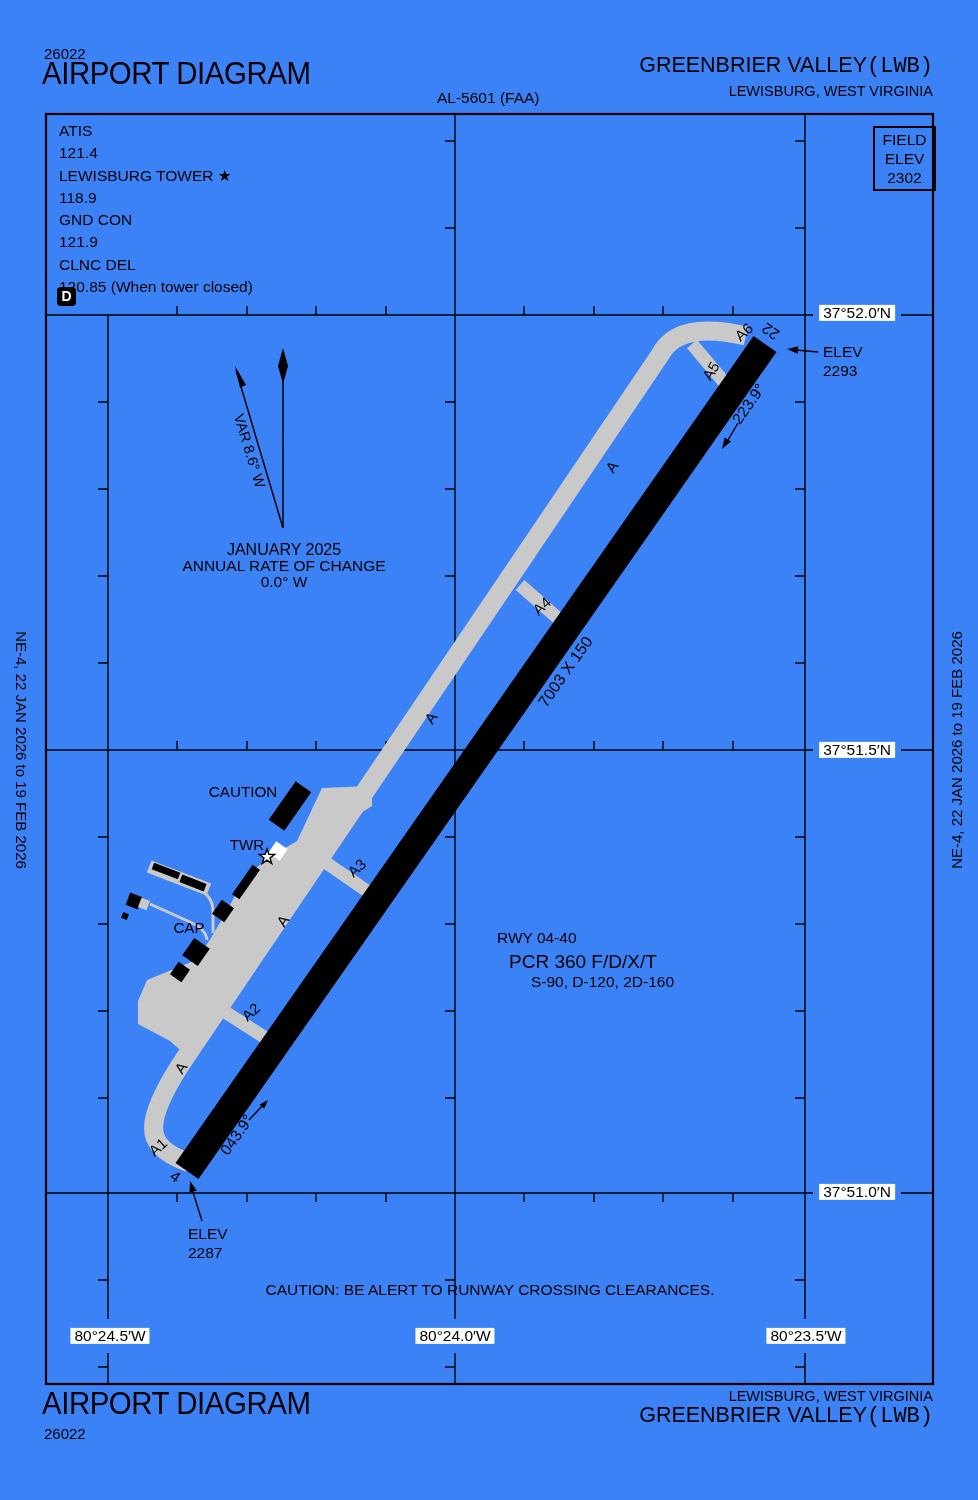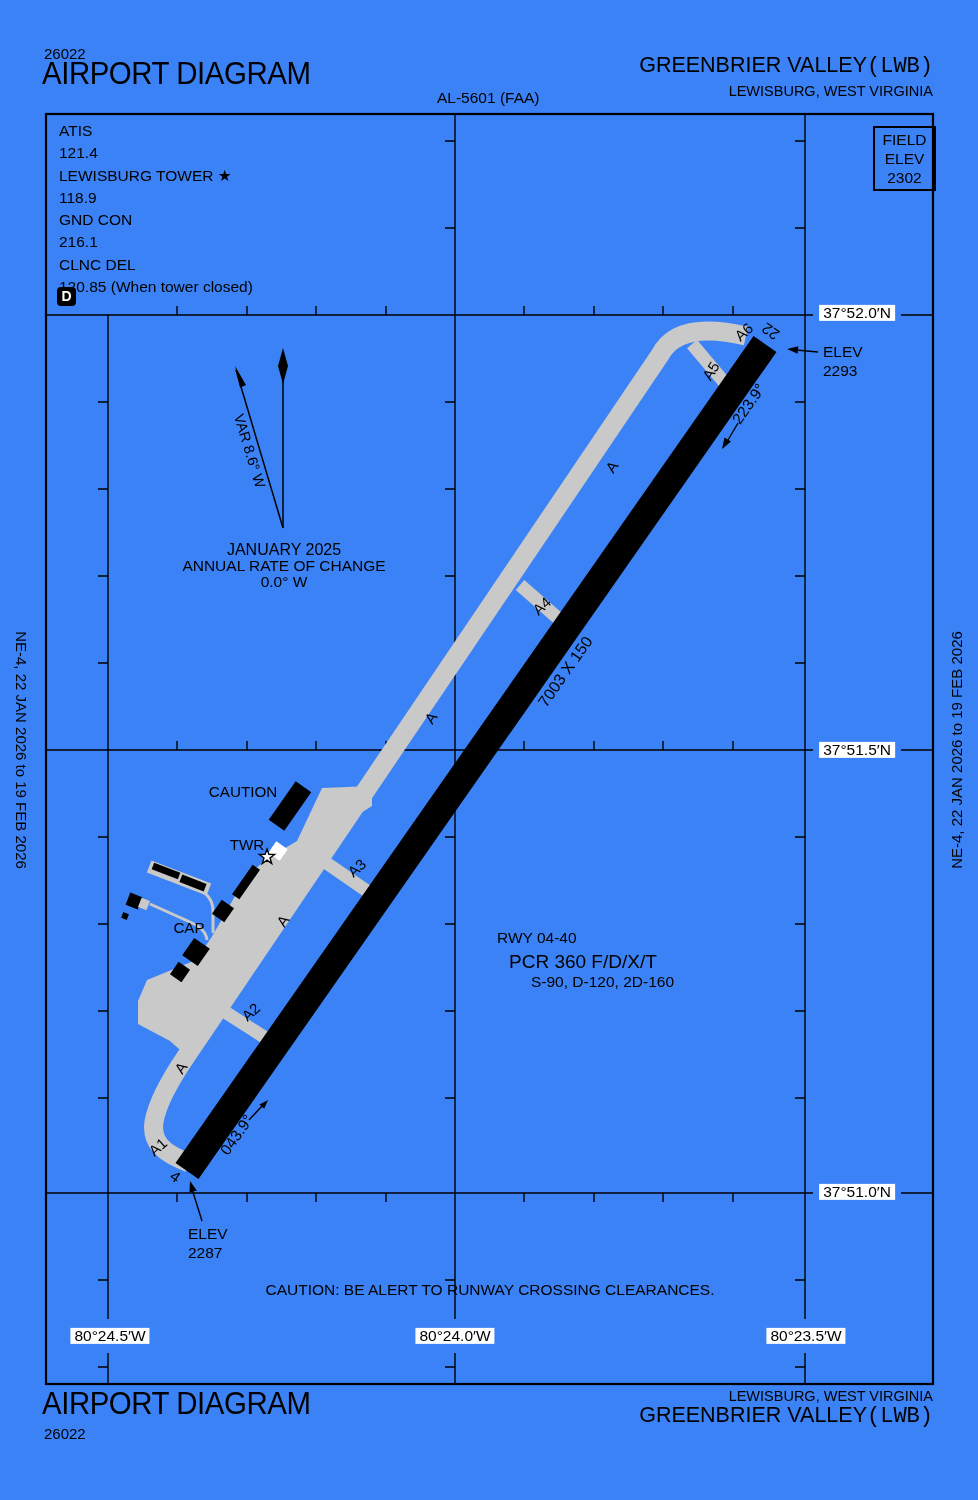--- a/index.html
+++ b/index.html
@@ -95,21 +95,21 @@
     <span>GREENBRIER VALLEY</span><span class="serif" style="font-size:22px;">(LWB)</span>
   </div>
   <div class="t right" style="right:45px;top:84px;font-size:14.5px;">LEWISBURG, WEST VIRGINIA</div>
 
   <div class="t commlines" style="left:59px;top:120px;">
     <div>ATIS</div>
     <div>121.4</div>
     <div>LEWISBURG TOWER ★</div>
     <div>118.9</div>
     <div>GND CON</div>
-    <div>216.1</div>
+    <div>121.9</div>
     <div>CLNC DEL</div>
     <div>120.85 (When tower closed)</div>
   </div>
   <div class="datis" style="left:57px;top:287px;">D</div>
 
   <div class="febox" style="left:873px;top:126px;width:59px;height:61px;">
     <div>FIELD</div>
     <div>ELEV</div>
     <div>2302</div>
   </div>

